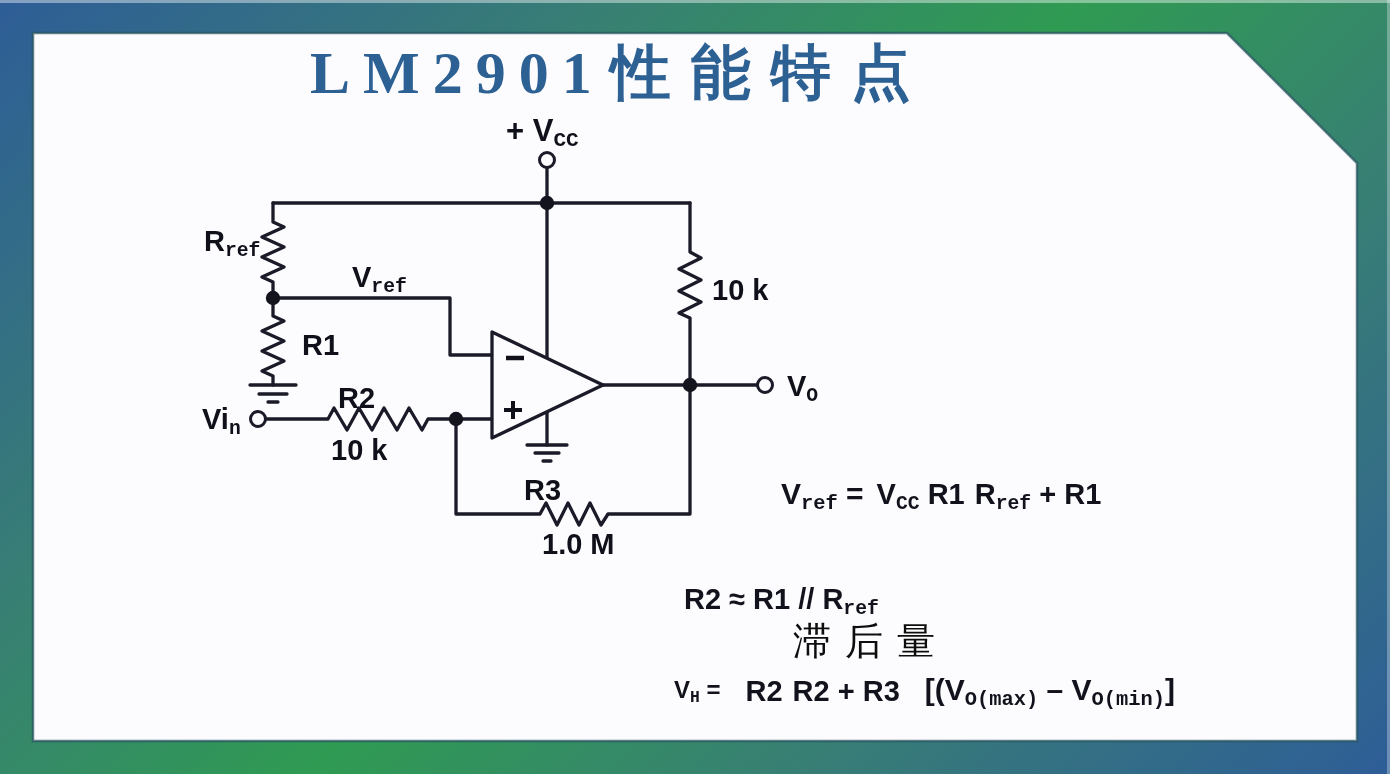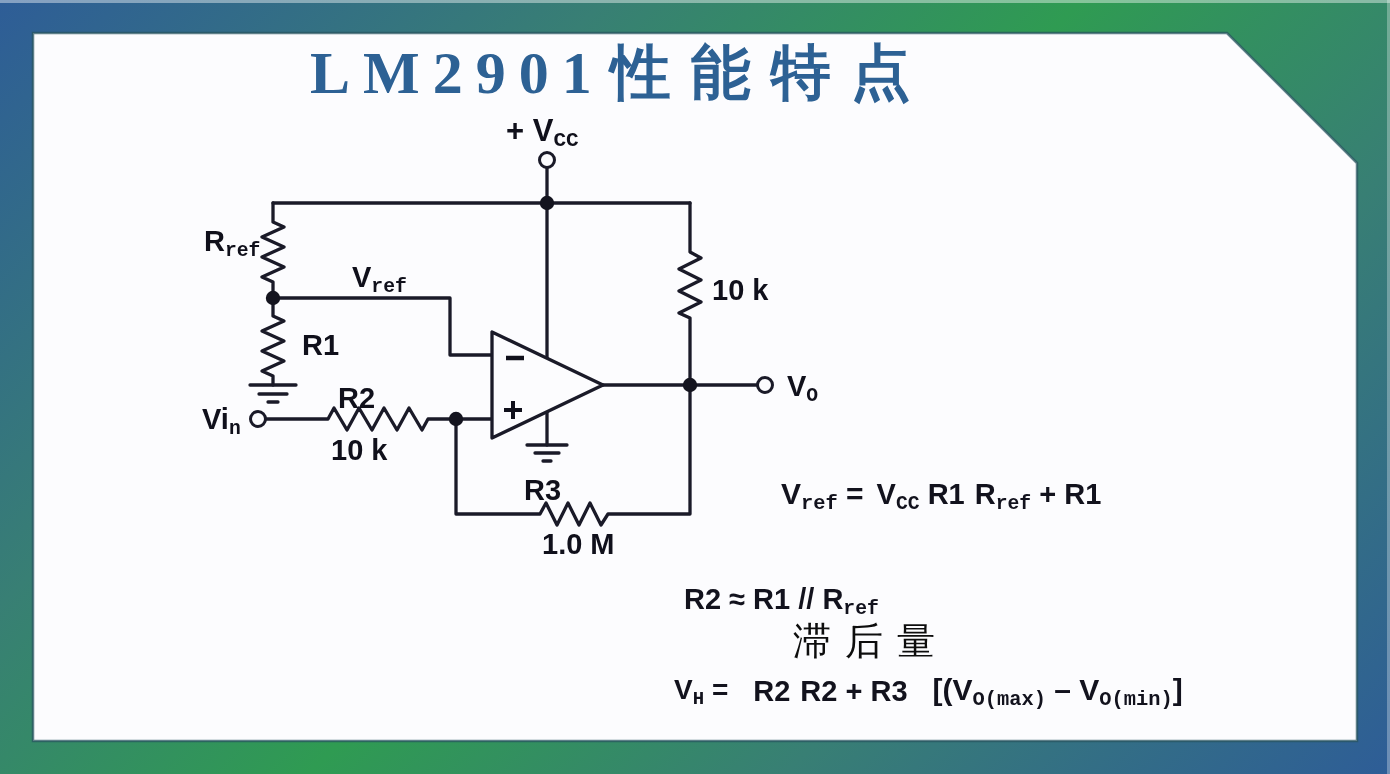--- a/index.html
+++ b/index.html
@@ -118,21 +118,21 @@
     </span>
   </div>
 
   <div class="formula" style="left:684px;top:583px">
     <span><span>R2 ≈ R1 // R</span><span class="sub">ref</span></span>
   </div>
 
   <div id="hysteresis-label">滞后量</div>
 
   <div class="formula" style="left:674px;top:673px;gap:20px">
-    <span style="font-size:28px"><span>V</span><span class="sub">H</span>&nbsp;<span>=</span></span>
+    <span style="font-size:24px"><span>V</span><span class="sub">H</span>&nbsp;<span>=</span></span>
     <span class="frac">
       <span class="num">R2</span>
       <span class="bar"></span>
       <span class="den">R2 + R3</span>
     </span>
     <span style="font-size:30px"><span>[(V</span><span class="sub">O(max)</span><span> – V</span><span class="sub">O(min)</span><span>]</span></span>
   </div>
 </div>
 
 </body></html>

